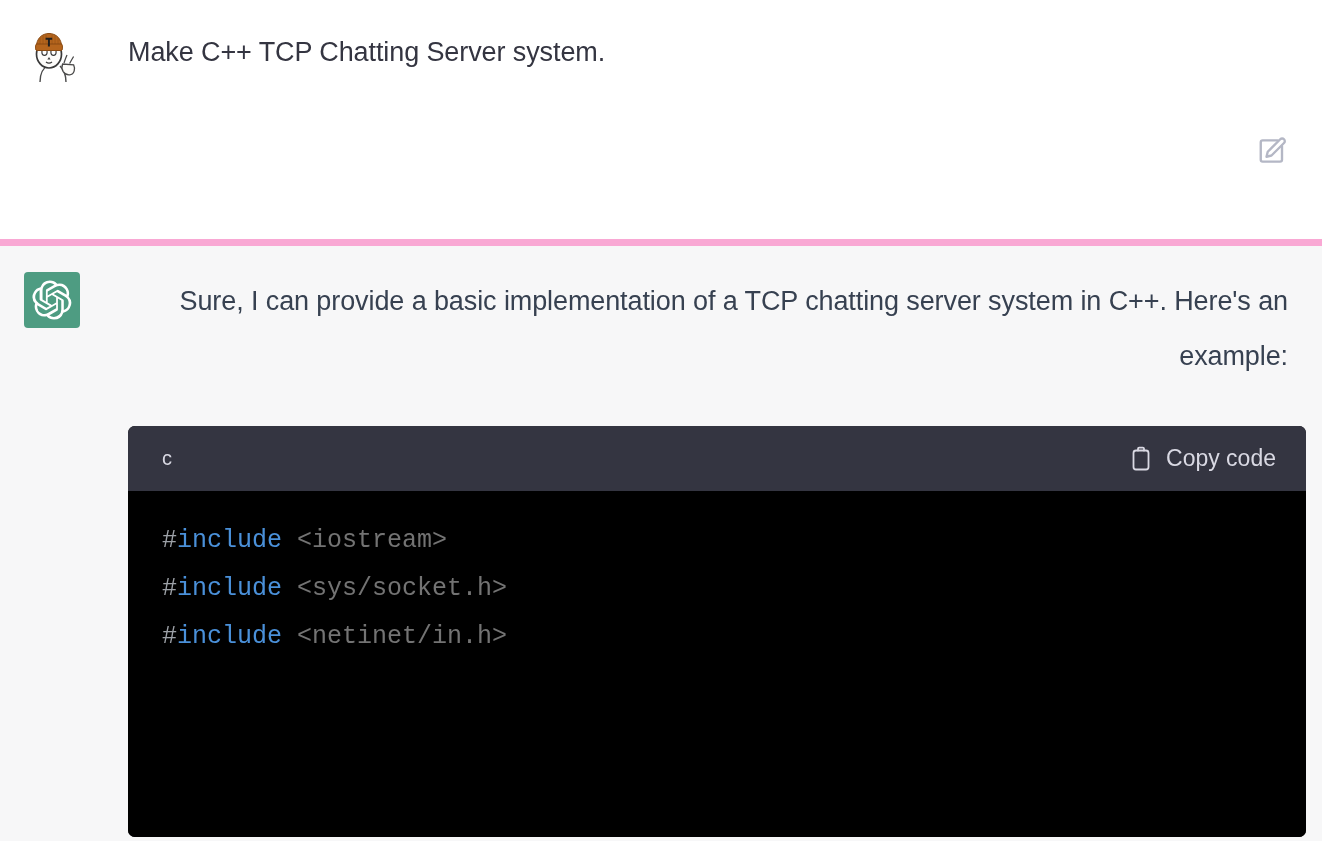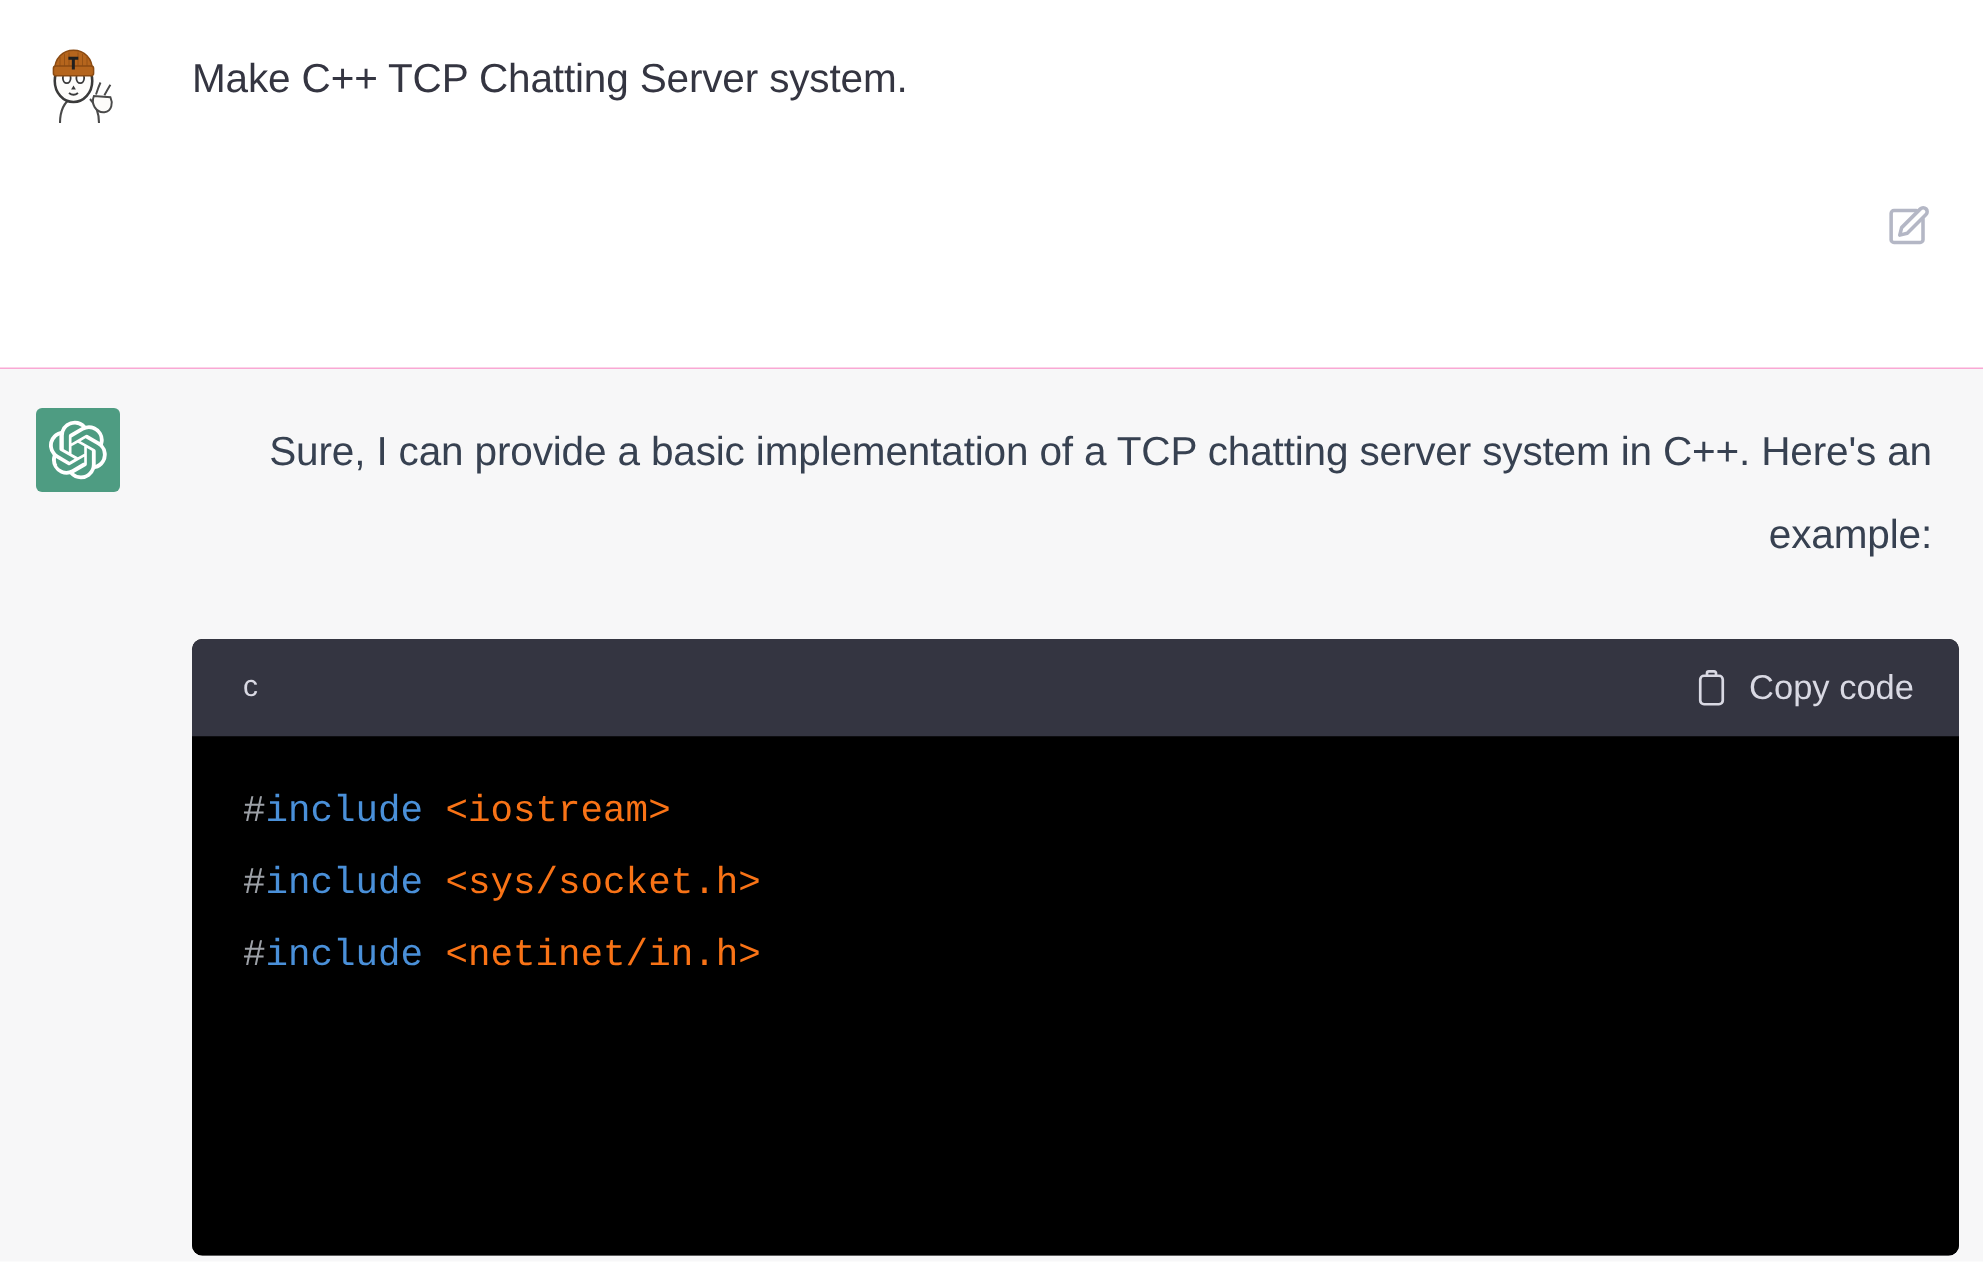--- a/index.html
+++ b/index.html
@@ -24,21 +24,21 @@
   
   .turn {
     width: 100%;
     box-sizing: border-box;
     display: flex;
     position: relative;
   }
   .turn-user {
     background: #ffffff;
     height: 246px;
-    border-bottom: 1px solid #f9a8d4;
+    border-bottom: 7px solid #f9a8d4;
   }
   .turn-assistant {
     background: #f7f7f8;
     height: 595px;
   }
 
   .turn-inner {
     display: flex;
     width: 100%;
     padding: 26px 0 0 0;
@@ -150,21 +150,21 @@
     font-family: "Liberation Mono", "DejaVu Sans Mono", monospace;
     font-size: 25px;
     line-height: 48px;
     min-height: 320px;
   }
   .code-line {
     white-space: pre;
   }
   .tok-hash   { color: #9ca0a6; }
   .tok-kw     { color: #4a90d9; }
-  .tok-str    { color: #f97316; }
+  .tok-str    { color: #737373; }
 </style>
 </head>
 <body>
 
 <div class="chat">
 
   <div class="turn turn-user">
     <div class="turn-inner">
 
       <div class="avatar-col">

